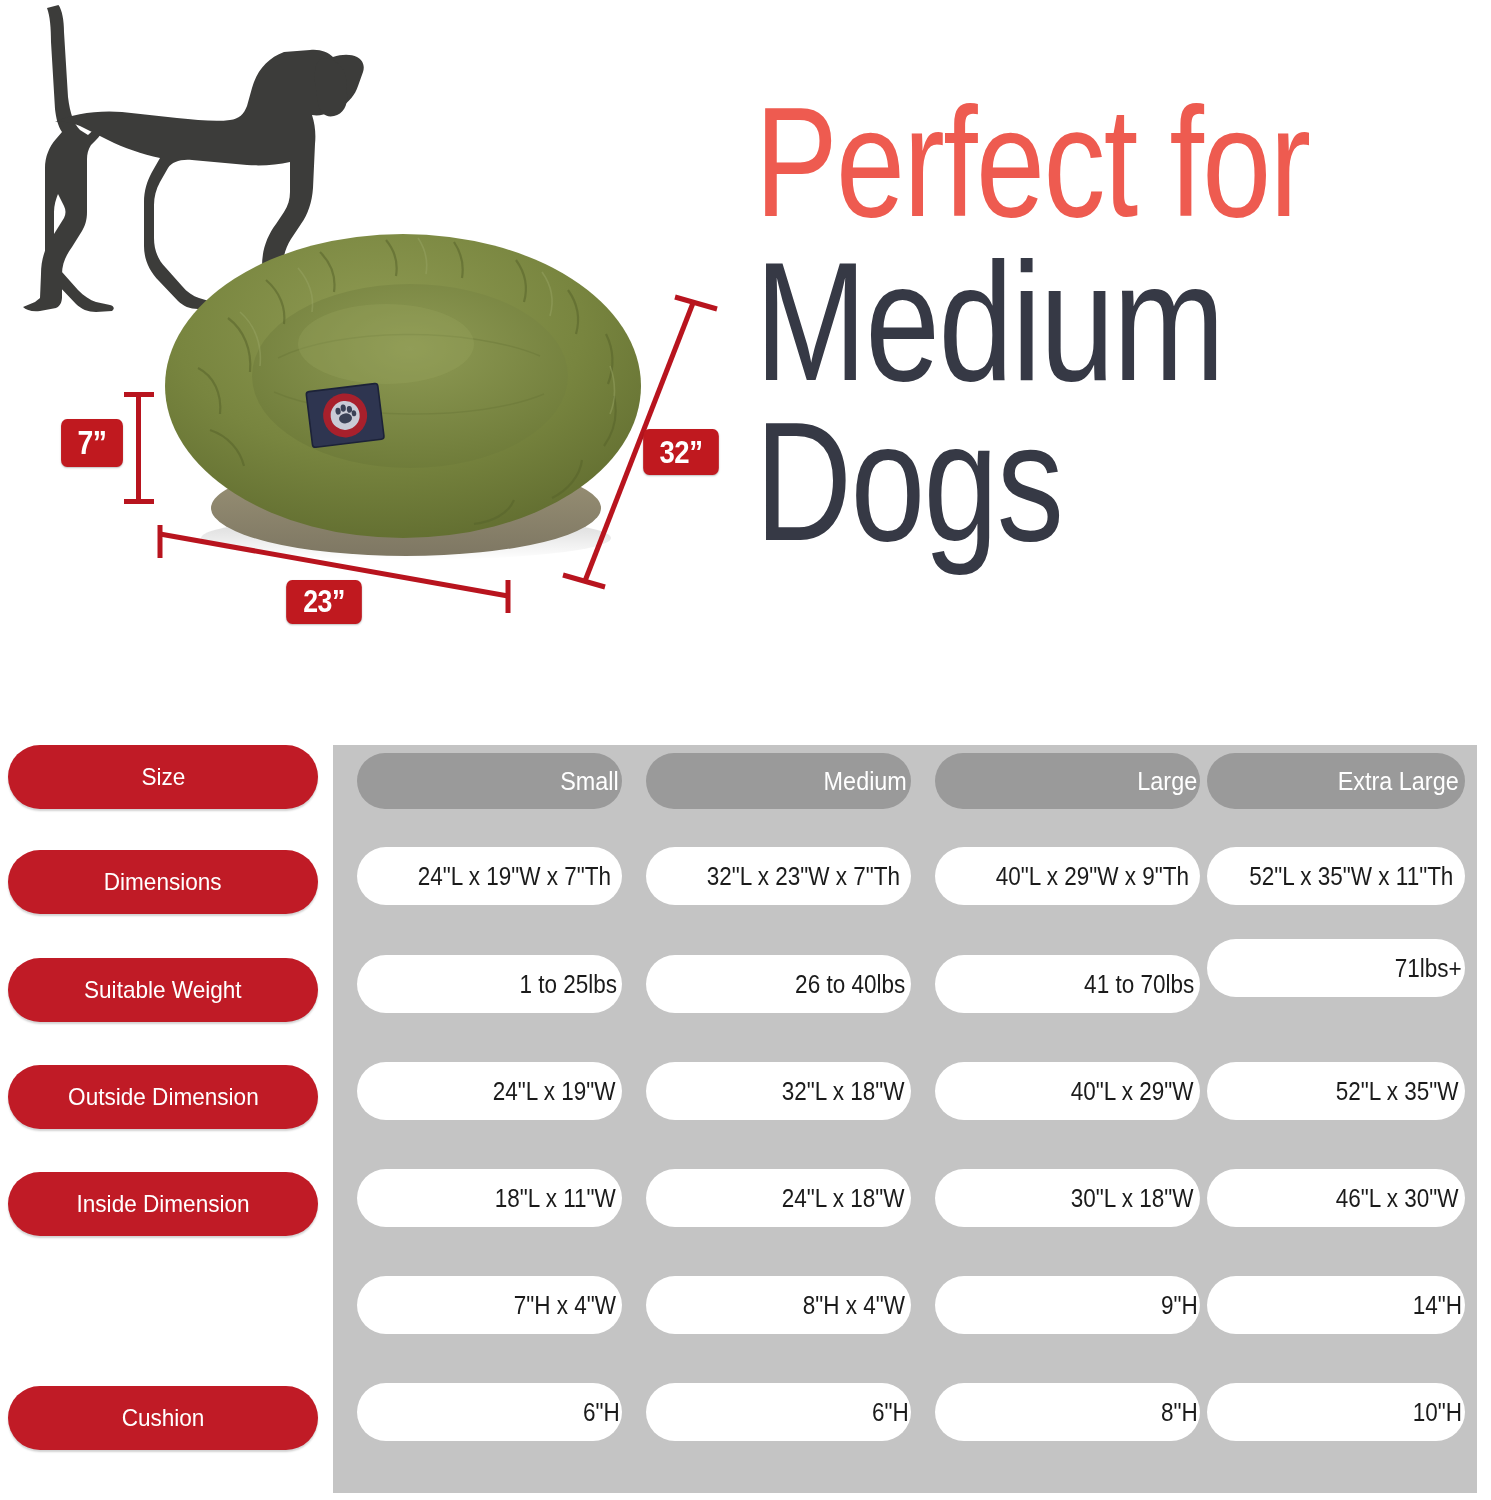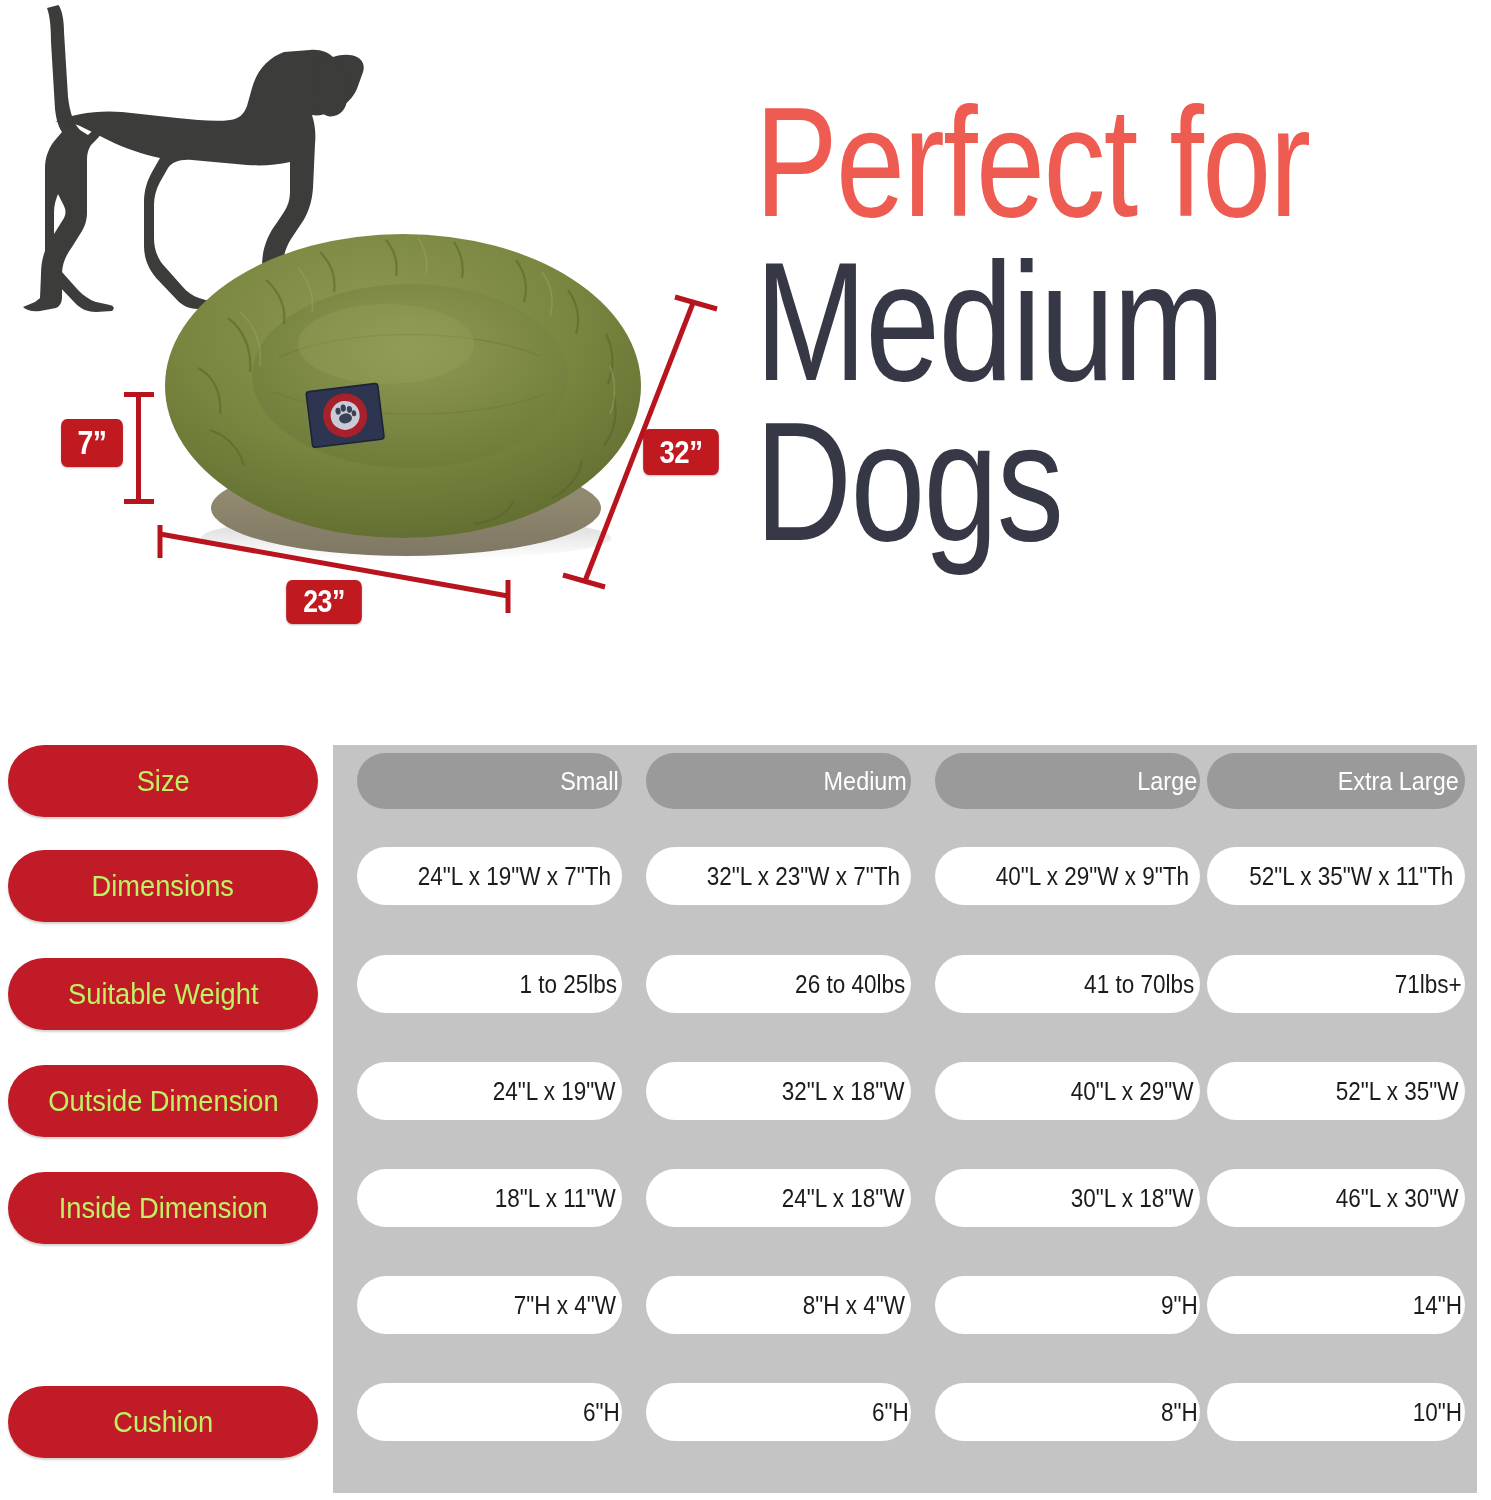--- a/index.html
+++ b/index.html
@@ -54,25 +54,25 @@
   #chart{position:absolute;left:0;top:735px;width:1491px;height:765px;}
 
   #chart-panel{
     position:absolute;left:333px;top:10px;width:1144px;height:748px;
     background:#C4C4C4;
   }
 
   #label-col{position:absolute;left:8px;top:10px;width:310px;height:748px;}
 
   .row-label{
-    position:absolute;left:0;width:310px;height:72px;
+    position:absolute;left:0;width:310px;height:64px;
     background:#C01B26;border-radius:40px;
-    color:#bef264;
+    color:#ffffff;
     display:flex;align-items:center;justify-content:center;
-    font-size:29px;font-weight:normal;
+    font-size:24px;font-weight:normal;
     box-shadow:0 2px 2px rgba(0,0,0,.18);
     white-space:nowrap;
   }
   .row-label span{transform:scaleX(.94);display:block;}
 
   .cell{
     position:absolute;height:58px;border-radius:32px;
     display:flex;align-items:center;justify-content:flex-end;
     font-size:25px;white-space:nowrap;
   }
@@ -267,21 +267,21 @@
 
   <div class="cell val" style="left:357px;top:220px; width:265px">
       <span>1 to 25lbs</span>
     </div>
   <div class="cell val" style="left:646px;top:220px; width:265px">
       <span>26 to 40lbs</span>
     </div>
   <div class="cell val" style="left:935px;top:220px; width:265px">
       <span>41 to 70lbs</span>
     </div>
-  <div class="cell val" style="left:1207px;top:220px;width:258px">
+  <div class="cell val" style="left:1207px;top:204px;width:258px">
       <span>71lbs+</span>
     </div>
 
   <div class="cell val" style="left:357px;top:327px; width:265px">
       <span>24"L x 19"W</span>
     </div>
   <div class="cell val" style="left:646px;top:327px; width:265px">
       <span>32"L x 18"W</span>
     </div>
   <div class="cell val" style="left:935px;top:327px; width:265px">

